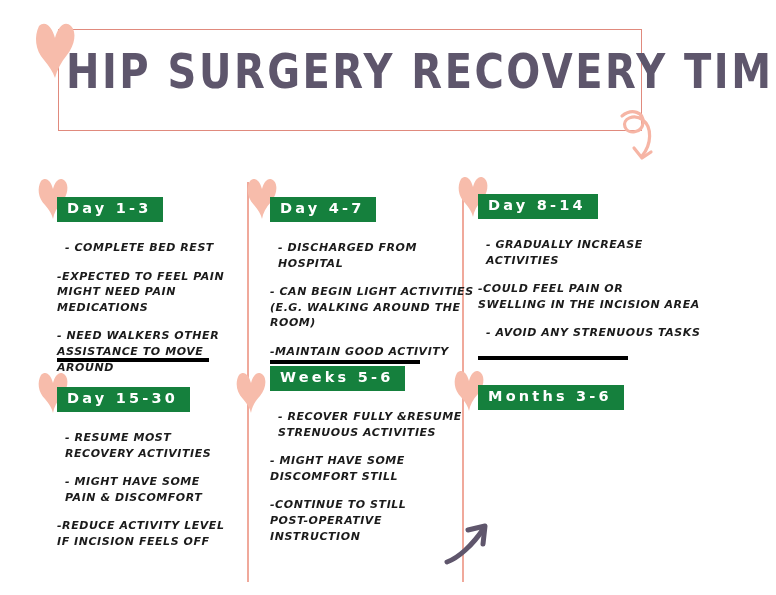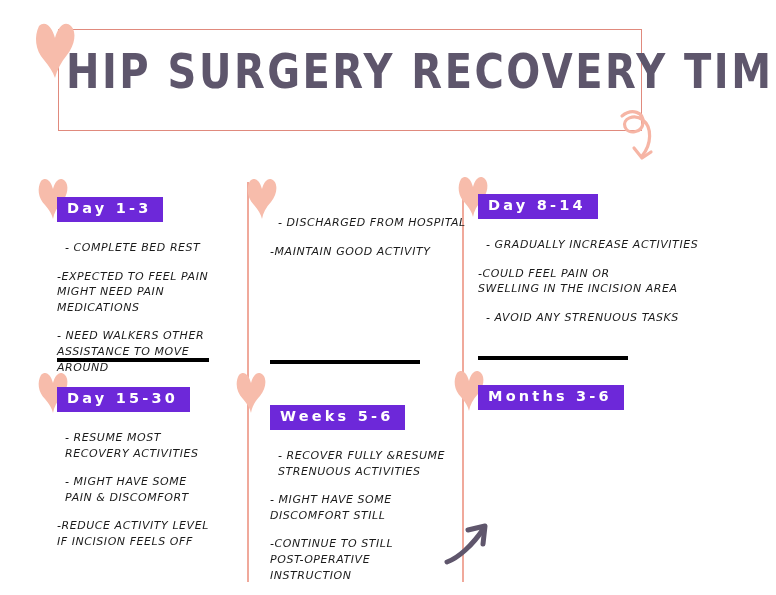--- a/index.html
+++ b/index.html
@@ -62,36 +62,36 @@
 
   
   .deco { position: absolute; pointer-events: none; }
   .deco svg { display: block; }
 
   
   .section { position: absolute; }
 
   .badge {
     display: inline-block;
-    background: #6d28d9;
+    background: #15803d;
     color: #ffffff;
     font-family: "DejaVu Sans", sans-serif;
     font-size: 14.5px;
     font-weight: 700;
     letter-spacing: 3.2px;
     padding: 4px 12px 5px 10px;
     line-height: 1.1;
     white-space: nowrap;
   }
 
   .bullets {
     margin-top: 18px;
     font-family: "DejaVu Sans", sans-serif;
     font-size: 11px;
-    font-weight: 400;
+    font-weight: 700;
     font-style: italic;
     letter-spacing: 0.55px;
     color: #1b1b1b;
     line-height: 1.42;
   }
 
   .bullet { margin-bottom: 13px; white-space: pre-line; }
   .bullet:last-child { margin-bottom: 0; }
   .bullet.indent { padding-left: 8px; }
 
@@ -174,22 +174,25 @@
     <div class="bullets">
       <div class="bullet indent">- COMPLETE BED REST</div>
       <div class="bullet">-EXPECTED TO FEEL PAIN
 MIGHT NEED PAIN MEDICATIONS</div>
       <div class="bullet">- NEED WALKERS OTHER
 ASSISTANCE TO MOVE AROUND</div>
     </div>
   </div>
 
   <div class="section" style="left:270px; top:197px; width:205px;">
+    <div class="badge">Day 4-7</div>
     <div class="bullets">
       <div class="bullet indent">- DISCHARGED FROM HOSPITAL</div>
+      <div class="bullet">- CAN BEGIN LIGHT ACTIVITIES
+(E.G. WALKING AROUND THE ROOM)</div>
       <div class="bullet">-MAINTAIN GOOD ACTIVITY</div>
     </div>
   </div>
 
   <div class="section" style="left:478px; top:194px; width:230px;">
     <div class="badge">Day 8-14</div>
     <div class="bullets">
       <div class="bullet indent">- GRADUALLY INCREASE ACTIVITIES</div>
       <div class="bullet">-COULD FEEL PAIN OR
 SWELLING IN THE INCISION AREA</div>
@@ -202,21 +205,21 @@
     <div class="bullets">
       <div class="bullet indent">- RESUME MOST
 RECOVERY  ACTIVITIES</div>
       <div class="bullet indent">- MIGHT HAVE SOME
 PAIN &amp; DISCOMFORT</div>
       <div class="bullet">-REDUCE ACTIVITY LEVEL
 IF INCISION FEELS OFF</div>
     </div>
   </div>
 
-  <div class="section" style="left:270px; top:405px; width:200px;">
+  <div class="section" style="left:270px; top:366px; width:200px;">
     <div class="badge">Weeks 5-6</div>
     <div class="bullets">
       <div class="bullet indent">- RECOVER FULLY &amp;RESUME
 STRENUOUS ACTIVITIES</div>
       <div class="bullet">- MIGHT HAVE SOME
 DISCOMFORT STILL</div>
       <div class="bullet">-CONTINUE TO STILL
 POST-OPERATIVE
 INSTRUCTION</div>
     </div>

